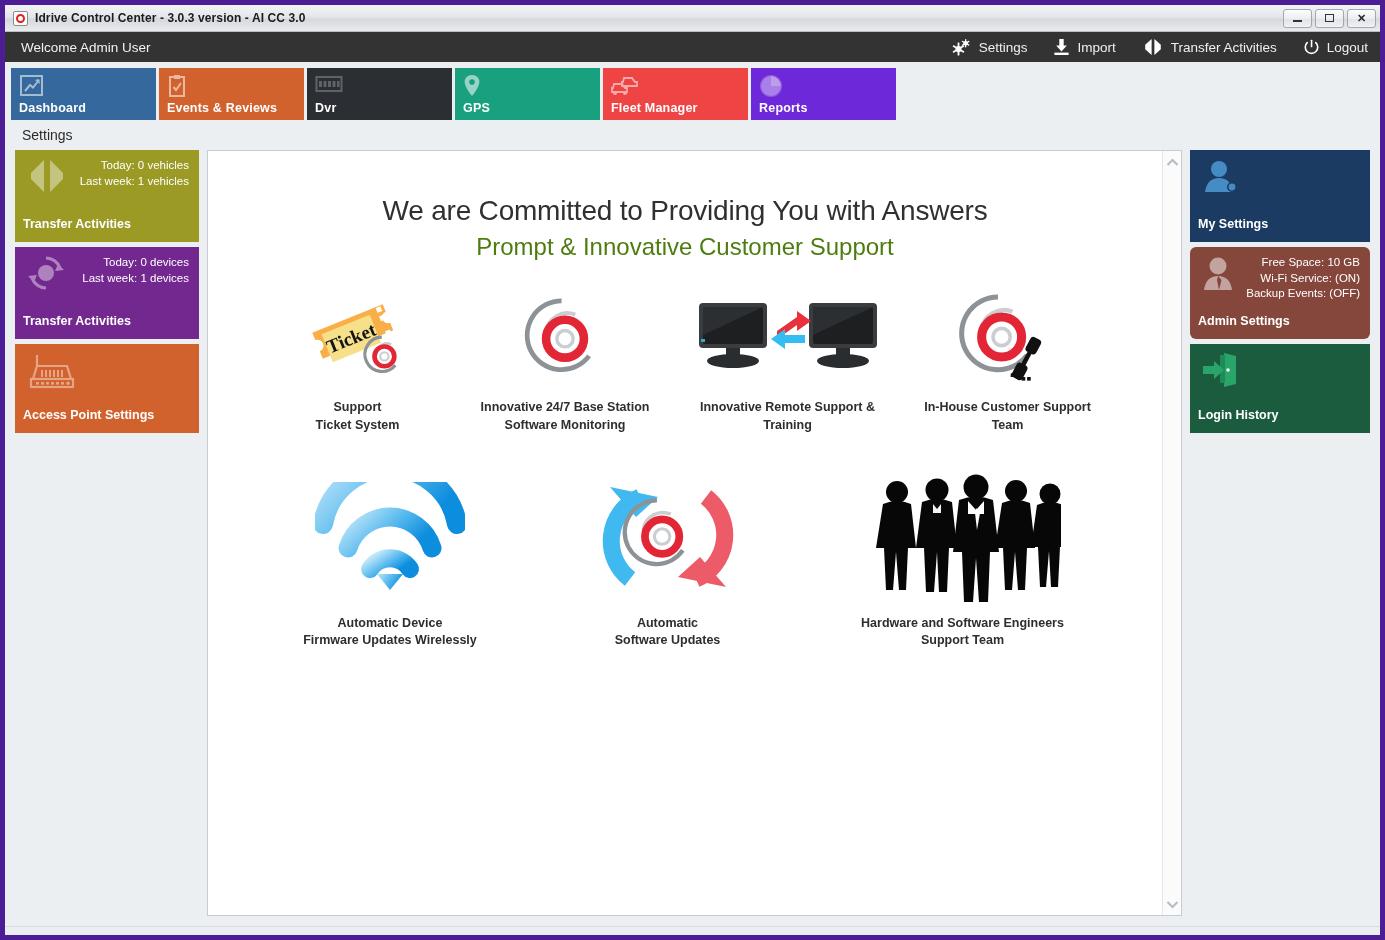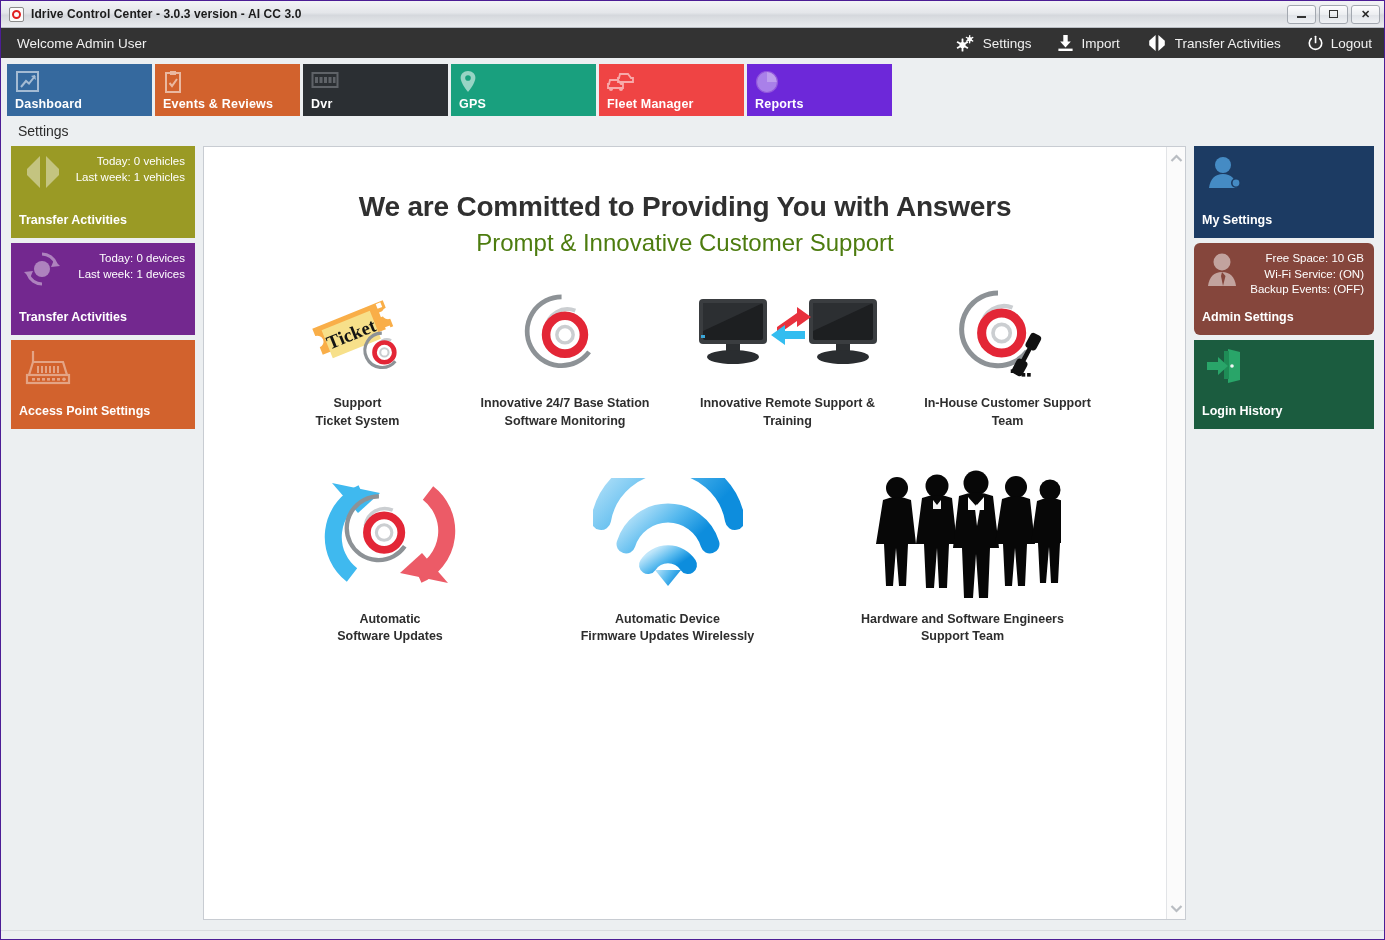--- a/index.html
+++ b/index.html
@@ -8,21 +8,21 @@
     font-family: "Liberation Sans", sans-serif;
     background: #ffffff;
     overflow: hidden;
   }
 
   
   #app-window {
     width: 1385px; height: 940px;
     position: relative;
     background: #eceff1;
-    border: 1px solid #4c1d95;
+    border: 5px solid #4c1d95;
     display: flex; flex-direction: column;
   }
 
   
   #titlebar {
     height: 27px;
     background: linear-gradient(to bottom, #f3f4f6 0%, #e4e6ea 45%, #d5d8dd 55%, #e9ebee 100%);
     border-bottom: 1px solid #b9bdc4;
     display: flex; align-items: center;
     padding: 0 4px 0 8px;
@@ -164,21 +164,21 @@
   }
   #main-scroll-area {
     flex: 1; min-width: 0;
     overflow: hidden;
     padding-top: 44px;
   }
   #content-inner { width: 100%; }
 
   #headline-block { text-align: center; }
   #headline {
-    font-size: 28px; font-weight: bold; color: #303030;
+    font-size: 28px; font-weight: normal; color: #303030;
     letter-spacing: -.2px;
   }
   #subheadline {
     font-size: 24px; color: #4d7c0f; margin-top: 6px;
   }
 
   .feature-row {
     display: flex; justify-content: center;
     margin-top: 26px;
   }
@@ -571,42 +571,20 @@
               <div class="cap">In-House Customer Support
 Team</div>
             </div>
 
           </div>
 
           <div class="feature-row" id="feature-row-2">
 
             <div class="feature">
               <div class="fig">
-                <svg width="180" height="125" viewBox="0 0 180 125">
-
-                  <path d="M52 104 A48 48 0 0 1 62 22" fill="none" stroke="#3fb9ef" stroke-width="17" stroke-linecap="butt"></path>
-                  <polygon points="32,12 80,22 58,42" fill="#3fb9ef"></polygon>
-
-                  <path d="M128 22 A48 48 0 0 1 118 104" fill="none" stroke="#ec5b67" stroke-width="17" stroke-linecap="butt"></path>
-                  <polygon points="148,112 100,102 122,82" fill="#ec5b67"></polygon>
-
-                  <g transform="translate(48,22) scale(0.86)">
-                    <path d="M36 4 A37 37 0 1 0 66 62" fill="none" stroke="#8d9296" stroke-width="5"></path>
-                    <path d="M20 38 A23 23 0 0 1 52 20" fill="none" stroke="#cbced1" stroke-width="4"></path>
-                    <circle cx="42" cy="46" r="20" fill="none" stroke="#e32636" stroke-width="9"></circle>
-                    <circle cx="42" cy="46" r="9" fill="none" stroke="#cbced1" stroke-width="3.6"></circle>
-                  </g>
-                </svg>
-              </div>
-              <div class="cap">Automatic
-Software Updates</div>
-            </div>
-
-            <div class="feature">
-              <div class="fig">
                 <svg width="150" height="112" viewBox="0 0 150 112">
                   <defs>
                     <linearGradient id="wifiGrad" x1="0" y1="0" x2="1" y2="0.4">
                       <stop offset="0%" stop-color="#bfe6fa"></stop>
                       <stop offset="55%" stop-color="#56b9ee"></stop>
                       <stop offset="100%" stop-color="#0d8ddd"></stop>
                     </linearGradient>
                   </defs>
                   <g fill="none" stroke="url(#wifiGrad)" stroke-linecap="round">
                     <path d="M8 42 A68 68 0 0 1 142 42" stroke-width="20"></path>
@@ -615,20 +593,42 @@
                   </g>
                   <path d="M62 92 L75 108 L88 92 Z" fill="url(#wifiGrad)"></path>
                 </svg>
               </div>
               <div class="cap">Automatic Device
 Firmware Updates Wirelessly</div>
             </div>
 
             <div class="feature">
               <div class="fig">
+                <svg width="180" height="125" viewBox="0 0 180 125">
+
+                  <path d="M52 104 A48 48 0 0 1 62 22" fill="none" stroke="#3fb9ef" stroke-width="17" stroke-linecap="butt"></path>
+                  <polygon points="32,12 80,22 58,42" fill="#3fb9ef"></polygon>
+
+                  <path d="M128 22 A48 48 0 0 1 118 104" fill="none" stroke="#ec5b67" stroke-width="17" stroke-linecap="butt"></path>
+                  <polygon points="148,112 100,102 122,82" fill="#ec5b67"></polygon>
+
+                  <g transform="translate(48,22) scale(0.86)">
+                    <path d="M36 4 A37 37 0 1 0 66 62" fill="none" stroke="#8d9296" stroke-width="5"></path>
+                    <path d="M20 38 A23 23 0 0 1 52 20" fill="none" stroke="#cbced1" stroke-width="4"></path>
+                    <circle cx="42" cy="46" r="20" fill="none" stroke="#e32636" stroke-width="9"></circle>
+                    <circle cx="42" cy="46" r="9" fill="none" stroke="#cbced1" stroke-width="3.6"></circle>
+                  </g>
+                </svg>
+              </div>
+              <div class="cap">Automatic
+Software Updates</div>
+            </div>
+
+            <div class="feature">
+              <div class="fig">
                 <svg width="196" height="128" viewBox="0 0 196 128">
                   <g fill="#070707">
 
                     <circle cx="32" cy="18" r="11"></circle>
                     <path d="M18 30 q14 -6 28 0 l5 44 -8 0 -2 42 -7 0 -3 -38 -3 38 -7 0 -2 -42 -8 0 z"></path>
 
                     <circle cx="72" cy="16" r="11.5"></circle>
                     <path d="M57 28 q15 -6 30 0 l5 46 -8 0 -2 44 -8 0 -2 -40 -3 40 -8 0 -2 -44 -8 0 z"></path>
 
                     <circle cx="111" cy="13" r="12.5"></circle>

